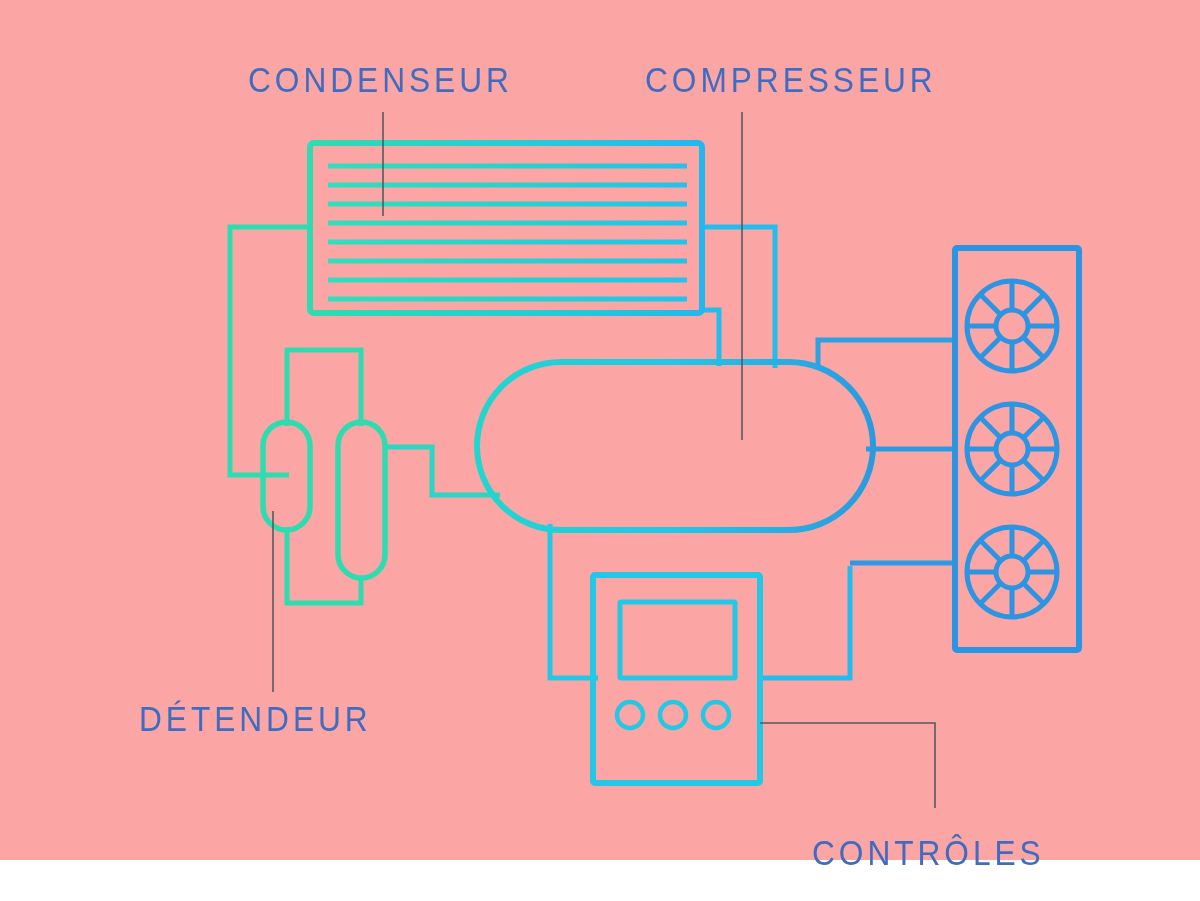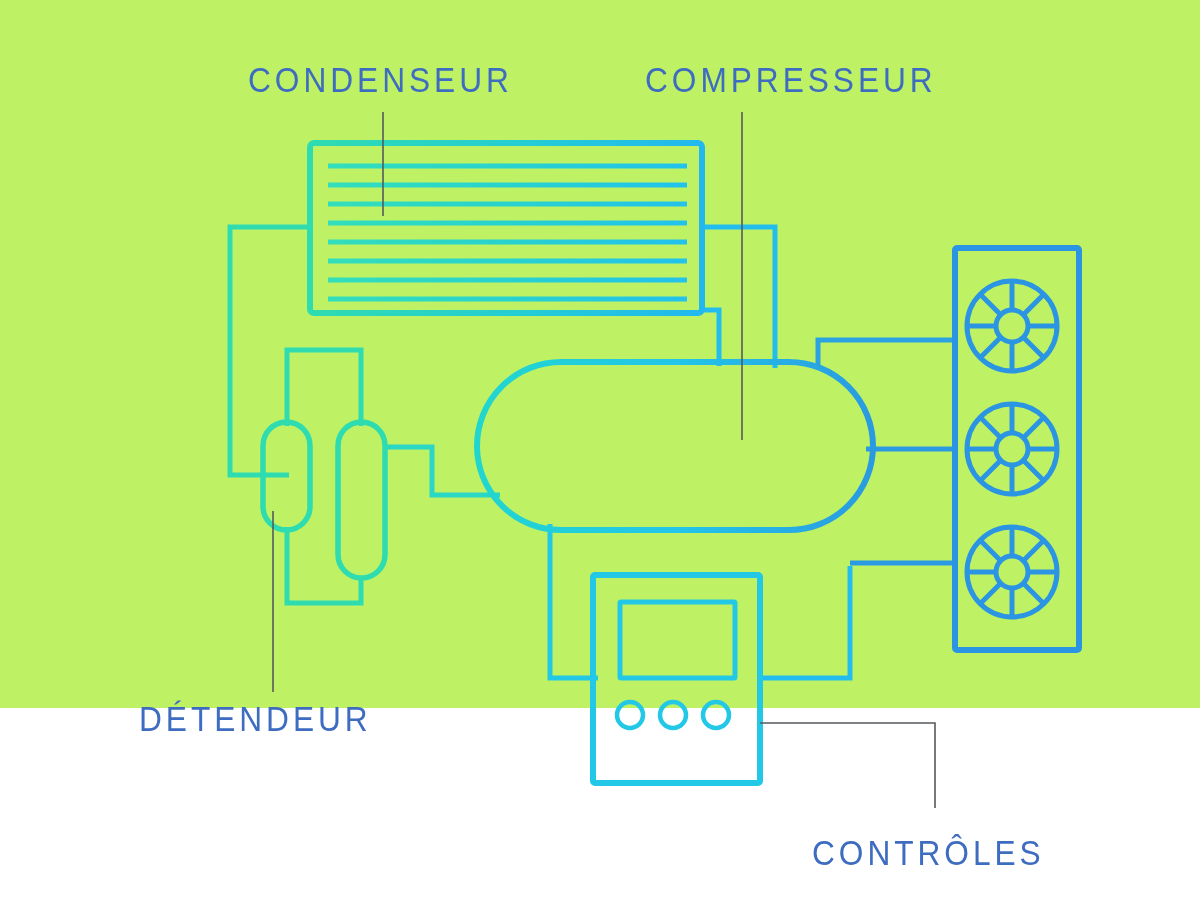--- a/index.html
+++ b/index.html
@@ -11,22 +11,22 @@
   body {
     width: 1200px;
     height: 901px;
     font-family: "Liberation Sans", sans-serif;
     overflow: hidden;
     position: relative;
   }
   #diagram-root {
     position: relative;
     width: 1200px;
-    height: 708px;
-    background: #bef264;
+    height: 860px;
+    background: #fca5a5;
   }
   svg#schematic {
     display: block;
     width: 1200px;
     height: 901px;
   }
   .part-stroke {
     fill: none;
     stroke-linecap: square;
     stroke-linejoin: miter;

